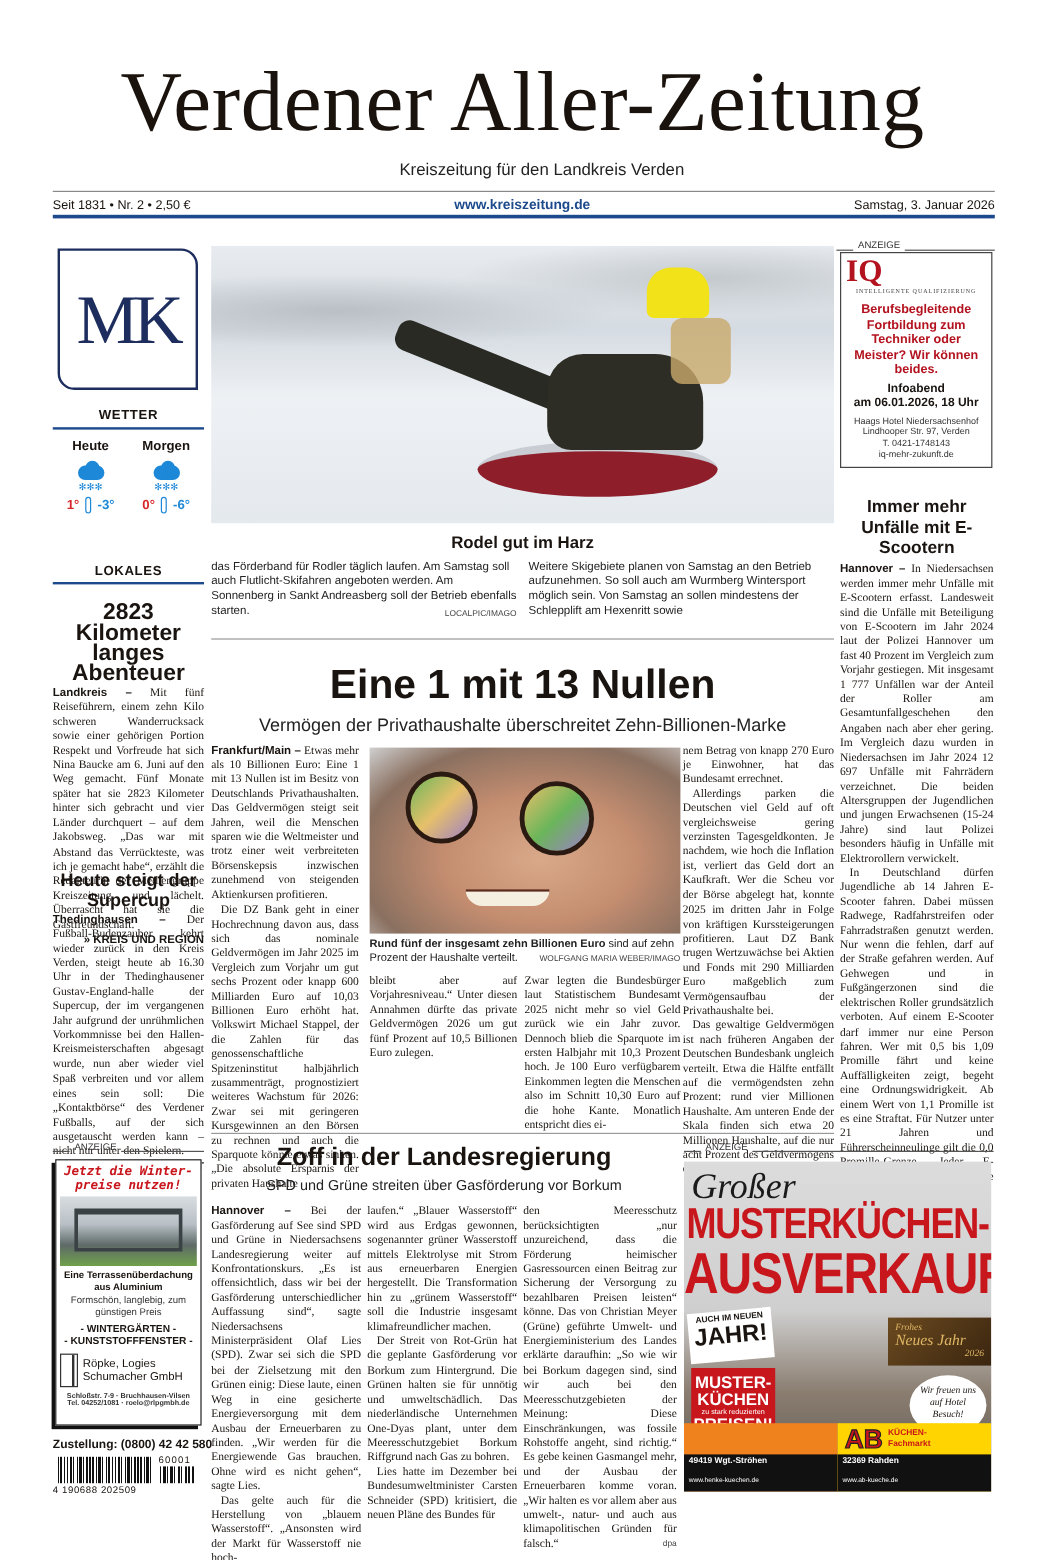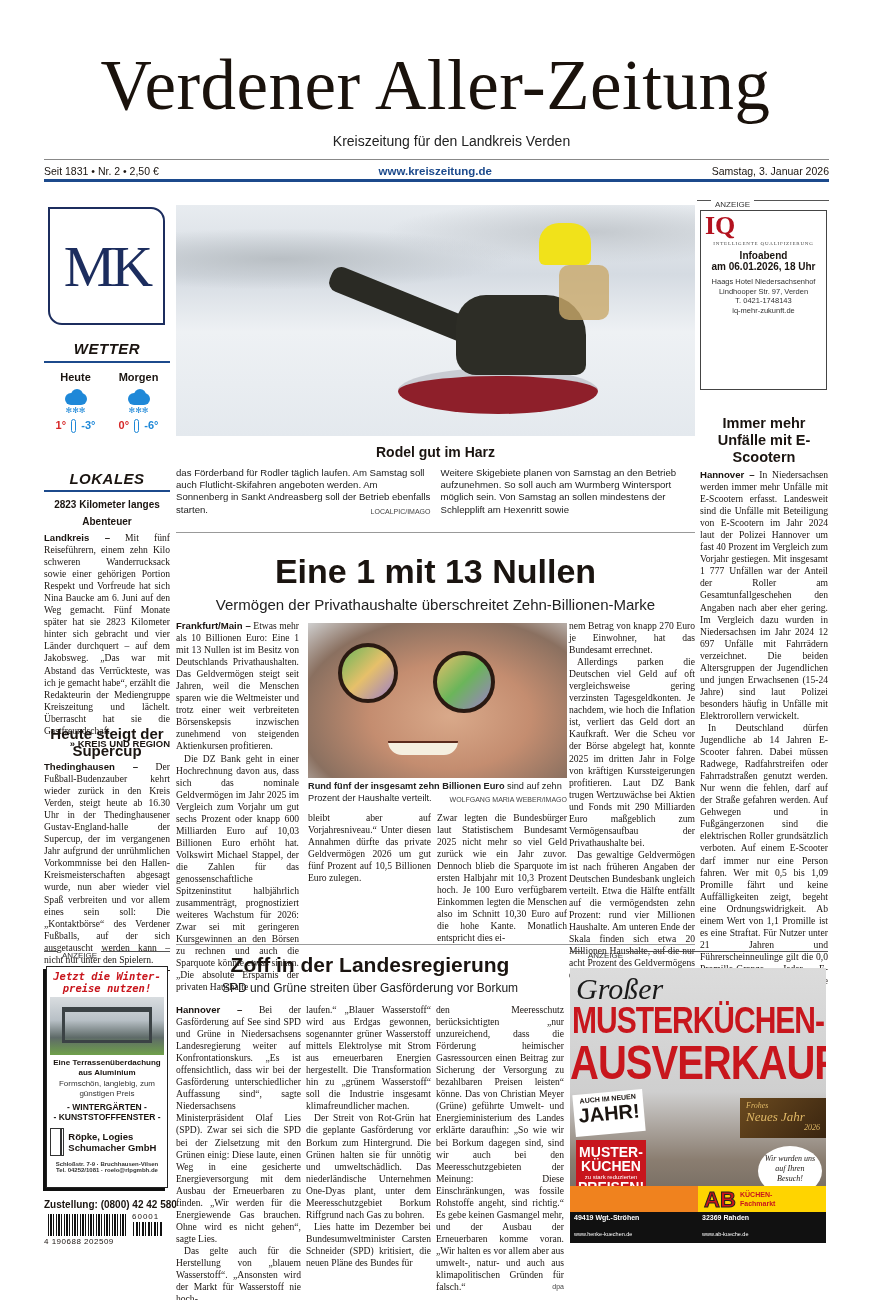--- a/index.html
+++ b/index.html
@@ -8,24 +8,24 @@
   .sans{font-family:"Liberation Sans",sans-serif;}
   .masthead{left:0;top:40px;width:871px;text-align:center;font-family:"Liberation Serif",serif;font-size:71px;letter-spacing:0.5px;color:#1a120c;line-height:90px;}
   .subline{left:16px;top:133px;width:871px;text-align:center;font-family:"Liberation Sans",sans-serif;font-size:14px;color:#222;}
   .rule-thin{left:44px;width:785px;height:1px;background:#888;}
   .infobar{left:44px;top:163px;width:785px;height:16px;font-family:"Liberation Sans",sans-serif;font-size:10.5px;display:flex;justify-content:space-between;align-items:center;}
   .infobar .url{color:#1c4a8c;font-weight:bold;font-size:11.5px;}
   .rule-blue{left:44px;top:179px;width:785px;height:3px;background:#1c4a8c;}
   .body-text{font-family:"Liberation Serif",serif;font-size:9.6px;line-height:12.05px;text-align:justify;hyphens:auto;color:#1a1410;}
   .body-text b{font-family:"Liberation Sans",sans-serif;font-weight:bold;}
   .hd{font-family:"Liberation Sans",sans-serif;font-weight:bold;text-align:center;color:#1a1410;}
-  .secthead{font-family:"Liberation Sans",sans-serif;font-weight:bold;font-size:15px;text-align:center;letter-spacing:0.5px;font-style:italic;}
+  .secthead{font-family:"Liberation Sans",sans-serif;font-weight:bold;font-size:11px;text-align:center;letter-spacing:0.5px;}
   .blue-rule{height:2px;background:#1c4a8c;}
   .more{font-family:"Liberation Sans",sans-serif;font-weight:bold;font-size:9.5px;text-align:right;}
-  .anzeige{font-family:"Liberation Sans",sans-serif;font-size:8px;color:#333;display:flex;align-items:flex-start;gap:4px;}
+  .anzeige{font-family:"Liberation Sans",sans-serif;font-size:8px;color:#333;display:flex;align-items:flex-end;gap:4px;}
   .anzeige .ln{flex:1;height:1px;background:#555;}
   .anzeige .ln.short{flex:0 0 14px;}
   .credit{font-family:"Liberation Sans",sans-serif;font-size:7px;color:#444;text-transform:uppercase;}
   .cols3{display:flex;gap:10px;}
   .cols3>div{flex:1;}
   .caption{font-family:"Liberation Sans",sans-serif;font-size:9.6px;line-height:12.2px;color:#222;}
   .gray-rule{height:1px;background:#999;}
 </style>
 </head>
 <body>
@@ -73,21 +73,21 @@
         <span style="display:inline-block;width:5px;height:14px;border:1.5px solid #1e88d8;border-radius:3px;vertical-align:middle;margin:0 2px;"></span>
         <span style="color:#1e88d8">-6°</span>
       </div>
     </div>
   </div>
 </div>
 
 <div class="abs" style="left:44px;top:470px;width:126px;">
   <div class="secthead">LOKALES</div>
   <div class="blue-rule" style="margin-top:3px"></div>
-  <div class="hd" style="font-size:10px;line-height:17px;margin-top:4px;">2823 Kilometer langes Abenteuer</div>
+  <div class="hd" style="font-size:19px;line-height:17px;margin-top:15px;">2823 Kilometer langes Abenteuer</div>
   <div class="body-text" style="margin-top:2px;"><b>Landkreis –</b> <span>Mit fünf Reiseführern, einem zehn Kilo schweren Wanderrucksack sowie einer gehörigen Portion Respekt und Vorfreude hat sich Nina Baucke am 6. Juni auf den Weg gemacht. Fünf Monate später hat sie 2823 Kilometer hinter sich gebracht und vier Länder durchquert – auf dem Jakobsweg. „Das war mit Abstand das Verrückteste, was ich je gemacht habe“, erzählt die Redakteurin der Mediengruppe Kreiszeitung und lächelt. Überrascht hat sie die Gastfreundschaft.</span></div>
   <div class="more" style="margin-top:1px">» KREIS UND REGION</div>
 </div>
 
 <div class="abs" style="left:44px;top:725px;width:126px;">
   <div class="hd" style="font-size:15px;line-height:17px;">Heute steigt der Supercup</div>
   <div class="body-text" style="margin-top:2px;"><b>Thedinghausen –</b> <span>Der Fußball-Budenzauber kehrt wieder zurück in den Kreis Verden, steigt heute ab 16.30 Uhr in der Thedinghausener Gustav-England-halle der Supercup, der im vergangenen Jahr aufgrund der unrühmlichen Vorkommnisse bei den Hallen-Kreismeisterschaften abgesagt wurde, nun aber wieder viel Spaß verbreiten und vor allem eines sein soll: Die „Kontaktbörse“ des Verdener Fußballs, auf der sich ausgetauscht werden kann – nicht nur unter den Spielern.</span></div>
   <div class="more" style="margin-top:1px">» LOKALSPORT</div>
 </div>
 
@@ -102,21 +102,21 @@
     <div style="position:absolute;left:12px;top:10px;width:90px;height:36px;border:3px solid #3b4245;border-top-width:5px;"></div>
   </div>
   <div style="font-weight:bold;font-size:8px;line-height:10px;">Eine Terrassenüberdachung aus Aluminium</div>
   <div style="font-size:8px;line-height:10px;color:#333;margin-top:1px;">Formschön, langlebig, zum günstigen Preis</div>
   <div style="font-weight:bold;font-size:8.5px;margin-top:3px;">- WINTERGÄRTEN -</div>
   <div style="font-weight:bold;font-size:8.5px;">- KUNSTSTOFFFENSTER -</div>
   <div style="display:flex;align-items:center;gap:4px;margin-top:6px;">
     <div style="width:22px;height:28px;border:1.5px solid #333;position:relative;">
         <div style="position:absolute;left:9px;top:0;width:1.5px;height:100%;background:#333;"></div>
       </div>
-    <div style="font-weight:bold;font-size:9.5px;line-height:11px;text-align:left;">Röpke, Logies Schumacher GmbH</div>
+    <div style="font-weight:normal;font-size:9.5px;line-height:11px;text-align:left;">Röpke, Logies Schumacher GmbH</div>
   </div>
   <div style="font-size:6px;font-weight:bold;margin-top:5px;color:#333;">Schloßstr. 7-9 · Bruchhausen-Vilsen</div>
   <div style="font-size:6px;font-weight:bold;color:#333;">Tel. 04252/1081 · roelo@rlpgmbh.de</div>
 </div>
 
 <div class="abs sans" style="left:44px;top:1199px;font-size:10px;font-weight:bold;">Zustellung: (0800) 42 42 580</div>
 <div class="abs" style="left:48px;top:1214px;width:80px;height:22px;background:repeating-linear-gradient(90deg,#111 0 1px,#fff 1px 2px,#111 2px 4px,#fff 4px 5px,#111 5px 6px,#fff 6px 8px);"></div>
 <div class="abs" style="left:133px;top:1222px;width:30px;height:14px;background:repeating-linear-gradient(90deg,#111 0 1px,#fff 1px 3px,#111 3px 5px,#fff 5px 6px);"></div>
 <div class="abs sans" style="left:132px;top:1212px;font-size:8px;letter-spacing:1px;">60001</div>
 <div class="abs sans" style="left:44px;top:1237px;font-size:8px;letter-spacing:0.5px;">4 190688 202509</div>
@@ -137,20 +137,21 @@
 <div class="abs gray-rule" style="left:176px;top:532px;width:519px;"></div>
 
 <div class="abs anzeige" style="left:697px;top:200px;width:132px;">
   <span class="ln short"></span>
     <span>ANZEIGE</span>
     <span class="ln"></span>
 </div>
 <div class="abs" style="left:700px;top:210px;width:127px;height:180px;border:1px solid #444;padding:2px 4px;text-align:center;font-family:'Liberation Sans',sans-serif;">
   <div style="text-align:left;font-family:'Liberation Serif',serif;font-size:26px;color:#b3121f;font-weight:bold;line-height:26px;">IQ</div>
   <div style="font-family:'Liberation Serif',serif;font-size:5px;letter-spacing:0.8px;color:#444;margin-top:2px;">INTELLIGENTE QUALIFIZIERUNG</div>
+  <div style="color:#b3121f;font-weight:bold;font-size:10.5px;line-height:12.5px;margin-top:6px;">Berufsbegleitende Fortbildung zum Techniker oder Meister? Wir können beides.</div>
   <div style="font-weight:bold;font-size:10px;margin-top:4px;">Infoabend</div>
   <div style="font-weight:bold;font-size:10px;">am 06.01.2026, 18 Uhr</div>
   <div style="font-size:7.5px;margin-top:5px;color:#333;line-height:9.5px;">Haags Hotel Niedersachsenhof</div>
   <div style="font-size:7.5px;color:#333;line-height:9.5px;">Lindhooper Str. 97, Verden</div>
   <div style="font-size:7.5px;color:#333;line-height:9.5px;">T. 0421-1748143</div>
   <div style="font-size:7.5px;color:#333;line-height:9.5px;">iq-mehr-zukunft.de</div>
 </div>
 
 <div class="abs" style="left:700px;top:415px;width:128px;">
   <div class="hd" style="font-size:14.5px;line-height:17px;">Immer mehr Unfälle mit E-Scootern</div>
@@ -221,21 +222,21 @@
     <div style="font-weight:bold;font-size:14px;line-height:14px;">MUSTER-</div>
     <div style="font-weight:bold;font-size:14px;line-height:15px;">KÜCHEN</div>
     <div style="font-size:6px;">zu stark reduzierten</div>
     <div style="font-weight:bold;font-size:14px;line-height:15px;">PREISEN!</div>
   </div>
   <div style="position:absolute;left:170px;top:130px;width:86px;height:40px;background:linear-gradient(135deg,#6b4a1f,#3a2510);color:#e0b866;font-family:'Liberation Serif',serif;font-style:italic;padding:3px 6px;">
     <div style="font-size:8px;">Frohes</div>
     <div style="font-size:13px;line-height:13px;">Neues Jahr</div>
     <div style="font-size:8px;text-align:right;">2026</div>
   </div>
-  <div style="position:absolute;left:188px;top:178px;width:64px;height:50px;background:#fff;border-radius:50%;font-family:'Liberation Serif',serif;font-style:italic;font-size:8px;text-align:center;padding:8px 6px 0;line-height:10px;">Wir wurden uns auf Ihren Besuch!</div>
+  <div style="position:absolute;left:188px;top:178px;width:64px;height:50px;background:#fff;border-radius:50%;font-family:'Liberation Serif',serif;font-style:italic;font-size:8px;text-align:center;padding:8px 6px 0;line-height:10px;">Wir freuen uns auf Hotel Besuch!</div>
   <div style="position:absolute;left:0;top:218px;width:128px;height:57px;background:#f0821e;">
     <div style="position:absolute;left:4px;top:2px;font-weight:bold;font-size:20px;color:#fff;-webkit-text-stroke:1px #222;letter-spacing:1px;margin-top:32px;">HENKE</div>
     <div style="position:absolute;left:0;top:26px;width:128px;height:31px;background:#111;color:#fff;padding:2px 4px;">
       <div style="font-weight:bold;font-size:7px;">49419 Wgt.-Ströhen</div>
       <div style="font-size:5.5px;margin-top:10px;">www.henke-kuechen.de</div>
     </div>
   </div>
   <div style="position:absolute;left:128px;top:218px;width:128px;height:57px;background:#ffd400;">
     <div style="position:absolute;left:6px;top:1px;font-weight:bold;font-size:22px;color:#c8161d;-webkit-text-stroke:1px #222;">AB</div>
     <div style="position:absolute;left:42px;top:4px;width:50px;font-weight:bold;font-size:7px;color:#c8161d;line-height:9px;">KÜCHEN-Fachmarkt</div>

